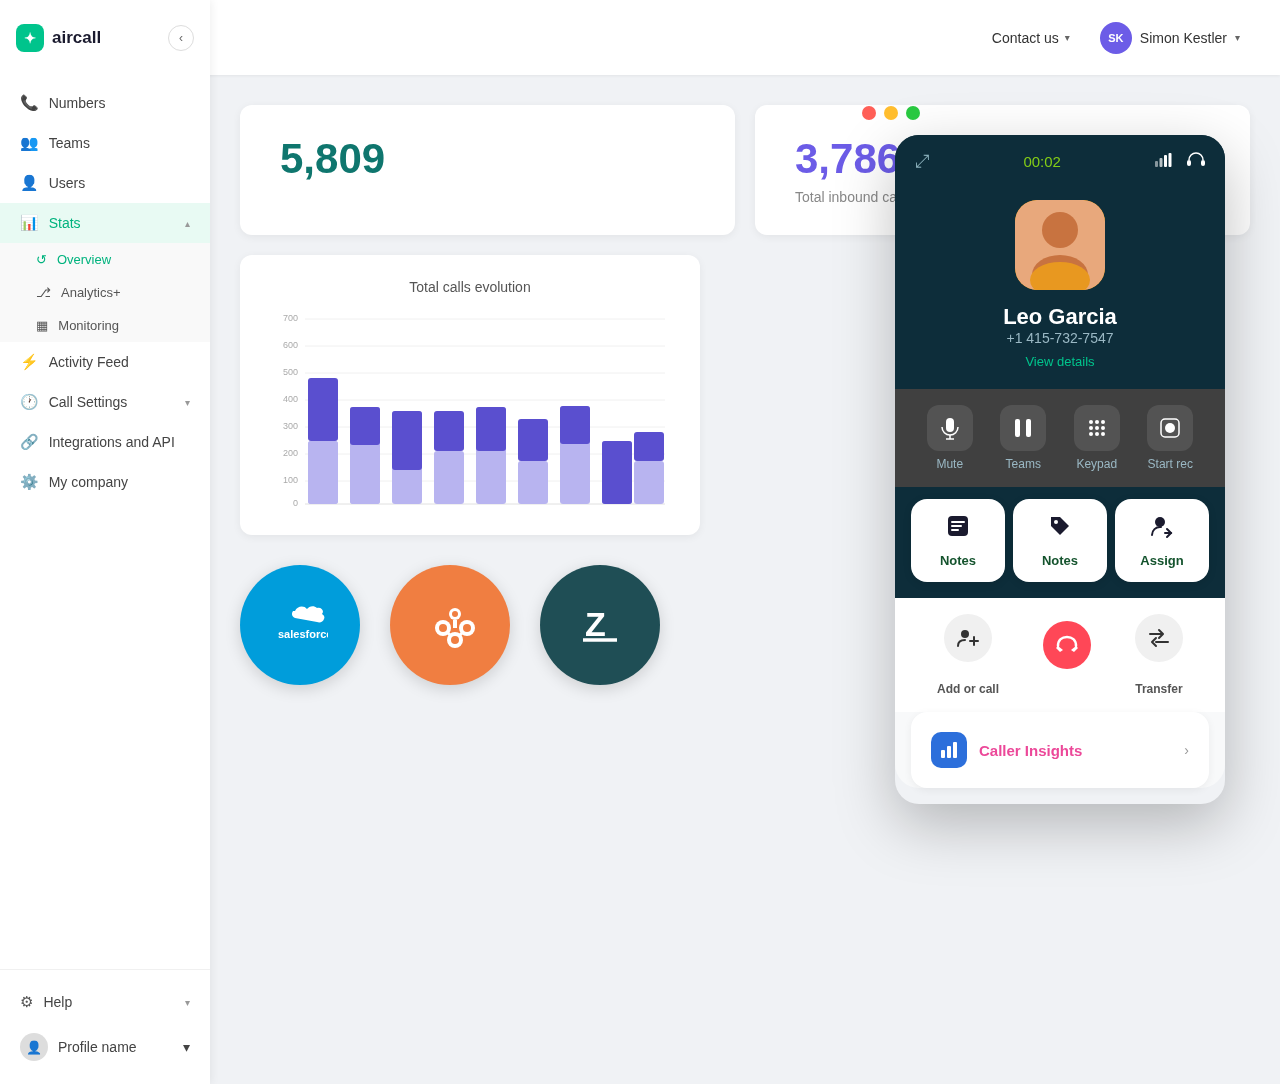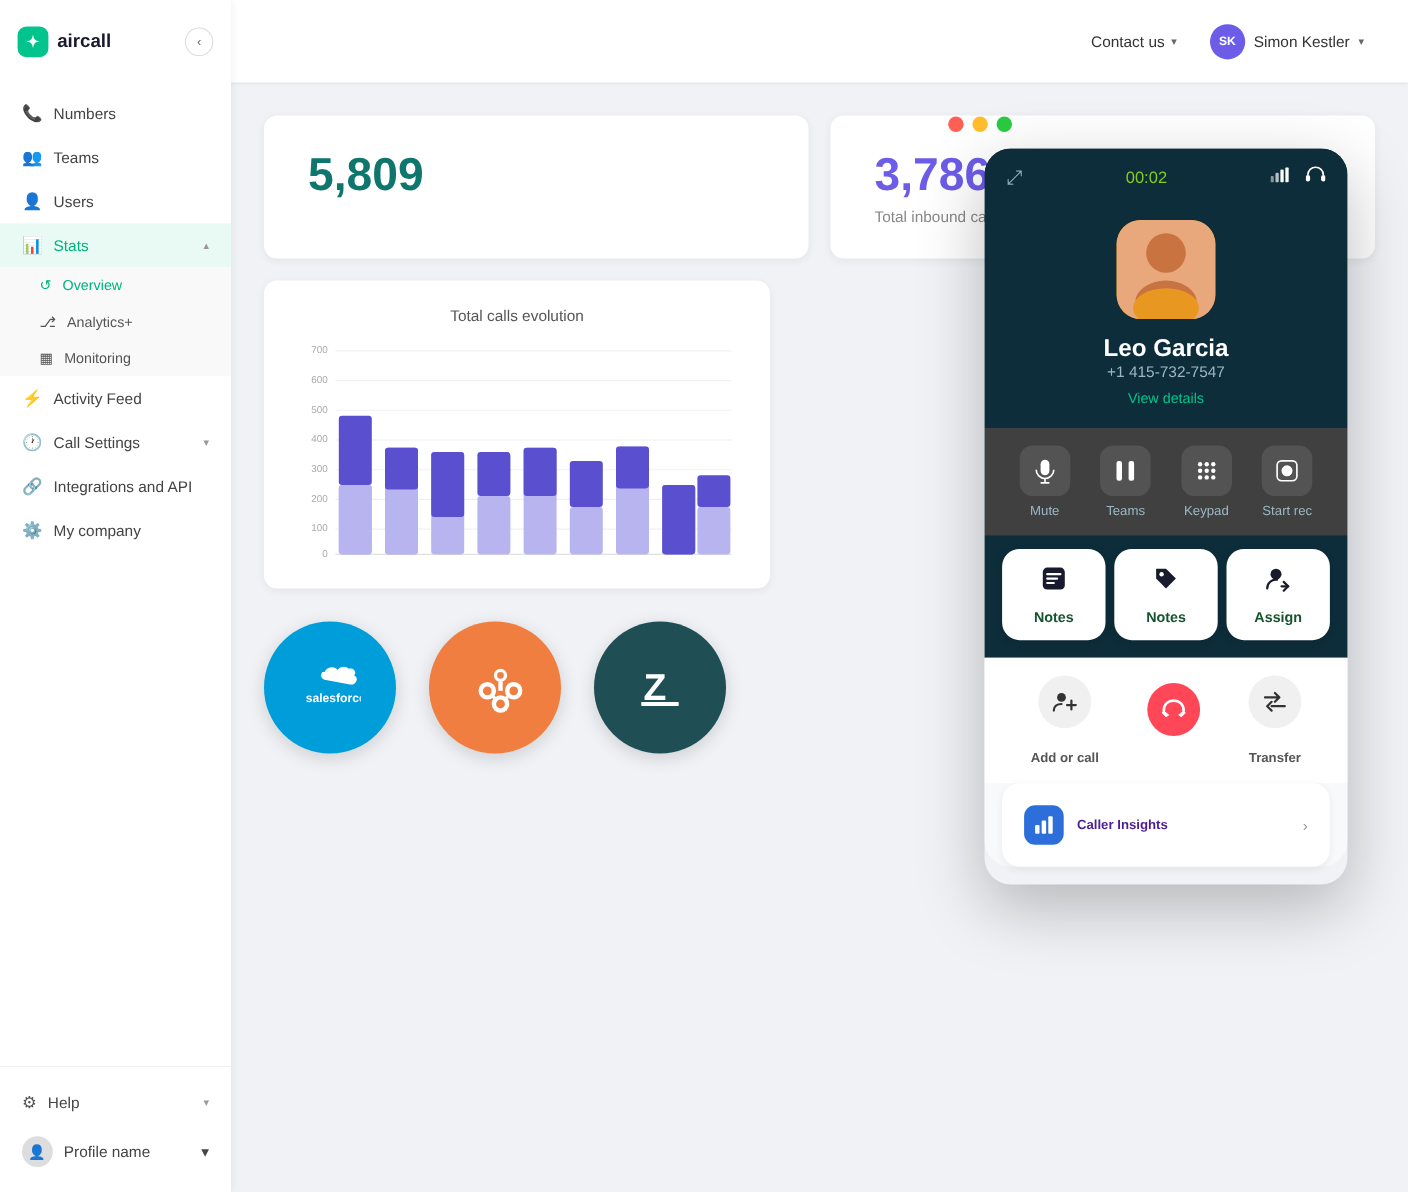--- a/index.html
+++ b/index.html
@@ -422,23 +422,23 @@
     }
     .insights-icon-wrapper {
       width: 36px; height: 36px;
       background: #2c6fdb;
       border-radius: 10px;
       display: flex; align-items: center; justify-content: center;
       color: white;
       font-size: 18px;
     }
     .insights-text {
-      font-size: 12px;
+      font-size: 15px;
       font-weight: 700;
-      color: #4c1d95;
+      color: #ec4899;
     }
 
     
     .phone-white-section {
       background: #f8f9fa;
       border-radius: 0 0 24px 24px;
     }
   </style>
 </head>
 <body>

